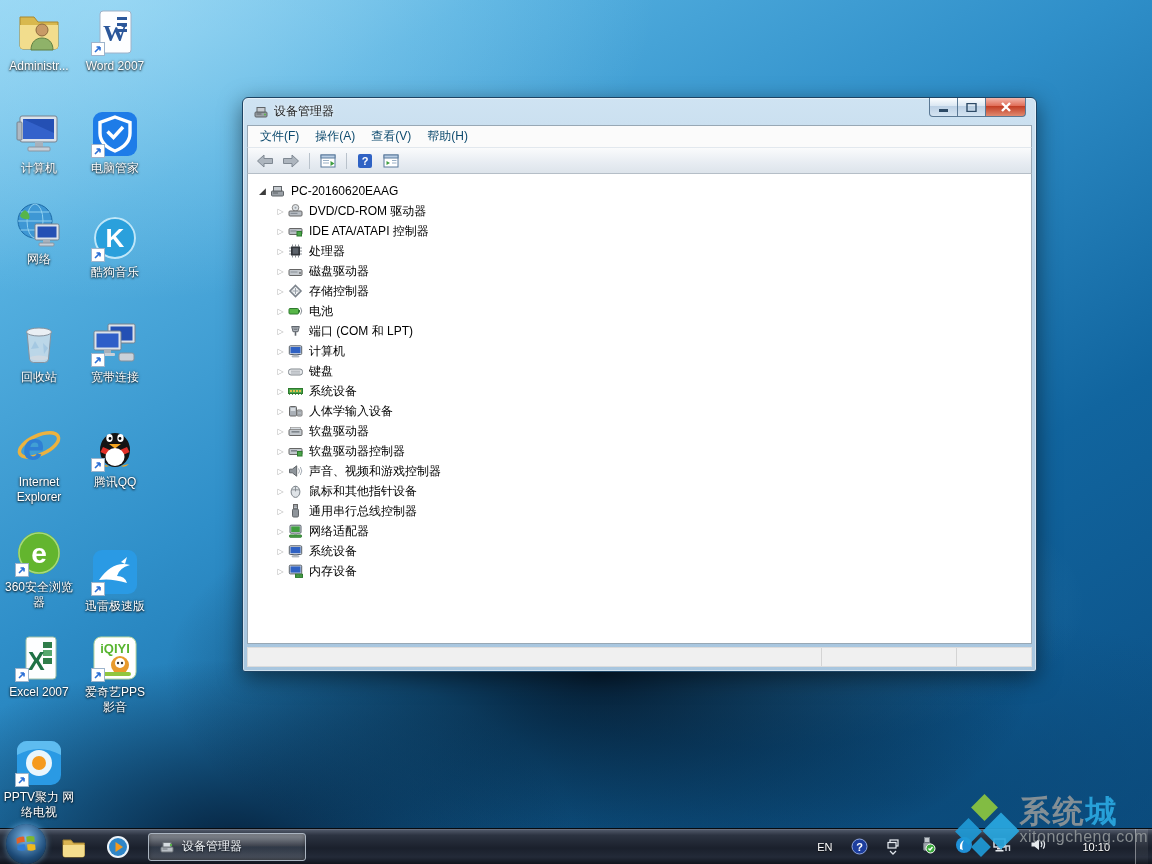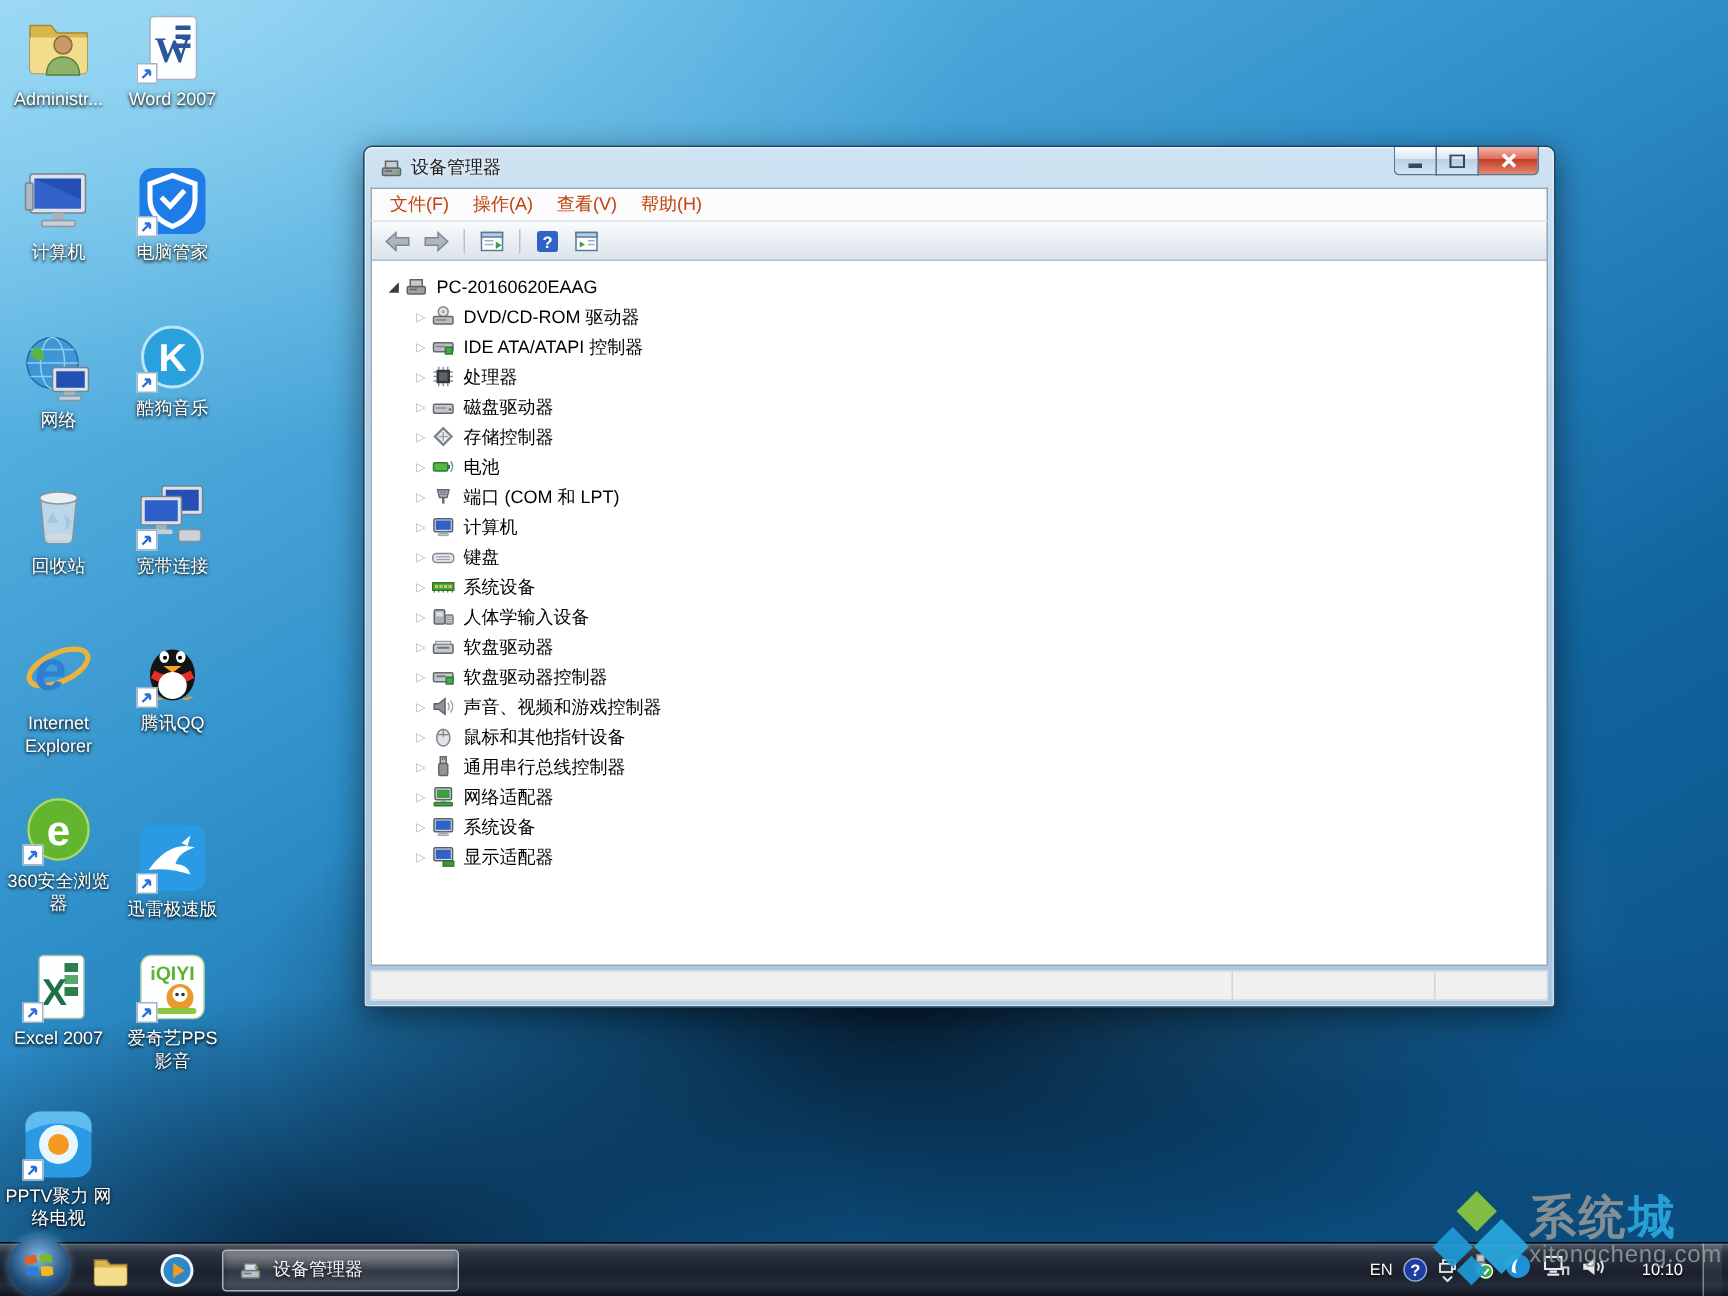--- a/index.html
+++ b/index.html
@@ -37,21 +37,21 @@
   .cb { width:29px; height:19px; border:1px solid #5a7894; border-top:none;
     background:linear-gradient(#fdfeff,#d9e6f2 45%,#bcd0e4 46%,#d4e4f2);
     display:flex; align-items:center; justify-content:center; margin-left:-1px; }
   .cb.min { border-radius:0 0 0 4px; }
   .cb.close { width:41px; border-radius:0 0 4px 0;
     background:linear-gradient(#f2b6ab,#e06b55 45%,#c23d24 46%,#e08a70); }
   .cb svg { display:block; }
 
   .menubar { height:22px; background:#f6f6f6; border:1px solid #98a8b5; border-bottom:none;
     display:flex; align-items:center; padding-left:4px; background:#fbfbfb; }
-  .mitem { font-size:12px; color:#c2410c; padding:2px 8px; }
+  .mitem { font-size:12px; color:#0c4a6e; padding:2px 8px; }
   .toolbar { height:27px; background:linear-gradient(#fafbfc,#e7ecf2 60%,#dde4eb);
     border:1px solid #98a8b5; border-bottom:1px solid #b5bec7; border-top:1px solid #e2e8ee;
     display:flex; align-items:center; padding-left:6px; gap:4px; }
   .tsep { width:1px; height:16px; background:#b9c2cb; margin:0 3px; }
   .tbtn { width:22px; height:21px; display:flex; align-items:center; justify-content:center; }
 
   .treewrap { flex:1; background:#fff; border:1px solid #98a8b5; border-top:none; overflow:hidden; padding-top:7px; }
   .trow { height:20px; display:flex; align-items:center; font-size:12px; color:#000; }
   .trow .twisty { width:13px; text-align:center; font-size:8px; color:#b3b3b3; }
   .trow.root .twisty { color:#3c3c3c; font-size:9px; }
@@ -72,21 +72,21 @@
   .orb { width:40px; height:40px; margin:-6px 6px 0 6px; border-radius:50%;
     background:radial-gradient(circle at 50% 35%, #7db9e8, #1f4d7a 62%, #0a1f33 100%);
     box-shadow:0 0 6px rgba(120,190,240,.7), 0 1px 2px rgba(0,0,0,.6);
     display:flex; align-items:center; justify-content:center; }
   .tk-ic { width:34px; height:28px; display:flex; align-items:center; justify-content:center; margin:0 5px; }
   .taskbtn { height:28px; width:158px; margin-left:8px; display:flex; align-items:center; gap:7px;
     padding:0 10px; border:1px solid #aab4c0; border-radius:3px;
     background:linear-gradient(rgba(255,255,255,.45),rgba(255,255,255,.15) 45%,rgba(110,130,150,.25) 50%,rgba(255,255,255,.18));
     box-shadow:0 0 4px rgba(0,0,0,.35) inset; }
   .taskbtn span { font-size:12px; color:#f2f6fa; text-shadow:0 1px 2px rgba(0,0,0,.7); }
-  .tray { margin-left:auto; display:flex; align-items:center; gap:7px; padding-right:4px; }
+  .tray { margin-left:auto; display:flex; align-items:center; gap:19px; padding-right:4px; }
   .tray .txt { font-size:11px; color:#fff; text-shadow:0 1px 1px rgba(0,0,0,.8); }
   .clock { font-size:11px; color:#fff; margin:0 6px 0 16px; text-shadow:0 1px 1px rgba(0,0,0,.8); }
   .showdesk { width:13px; height:36px; border-left:1px solid rgba(255,255,255,.4);
     background:linear-gradient(rgba(255,255,255,.12),rgba(255,255,255,.02)); }
 
   
   #wm { position:absolute; right:4px; bottom:2px; z-index:40; display:flex; align-items:flex-start; opacity:.92; }
   .wm-logo { position:relative; width:62px; height:66px; }
   .wm-d { position:absolute; transform:rotate(45deg); }
   .wm-text .t1 { font-size:31px; font-weight:bold; letter-spacing:2px; color:#8f9598; line-height:32px; }
@@ -151,21 +151,21 @@
         </svg>
       <span class="sc">
           <svg width="10" height="10" viewBox="0 0 10 10">
             <path d="M2 8 L7 3 M7 3 H3.5 M7 3 V6.5" stroke="#2b6fd6" stroke-width="1.6" fill="none"></path>
           </svg>
         </span>
     </div>
     <div class="lbl">电脑管家</div>
   </div>
 
-  <div class="dicon" style="left:2px;top:222px">
+  <div class="dicon" style="left:2px;top:201px">
     <div class="glyph">
       <svg width="48" height="48" viewBox="0 0 48 48">
           <circle cx="20" cy="20" r="17" fill="#3e97d4" stroke="#1d6aa6"></circle>
           <ellipse cx="20" cy="20" rx="8" ry="17" fill="none" stroke="#8fd0f0"></ellipse>
           <path d="M3 20 h34 M5.5 11 h29 M5.5 29 h29" stroke="#8fd0f0" fill="none"></path>
           <path d="M10 9 q6 4 4 9 q-6 1 -9-3 q1-4 5-6z" fill="#57b54a"></path>
           <path d="M26 25 q6-2 8 3 q-3 5 -8 3z" fill="#57b54a"></path>
           <rect x="20" y="23" width="24" height="16" rx="1.5" fill="#dbe2ea" stroke="#76828f"></rect>
           <rect x="22.5" y="25.5" width="19" height="11" fill="#2450b4"></rect>
           <rect x="28" y="39" width="7" height="3" fill="#a7b1bc"></rect>
@@ -596,21 +596,21 @@
         <span>系统设备</span>
       </div>
       <div class="trow child">
         <span class="twisty">▷</span>
         <svg class="ti" viewBox="0 0 16 16">
             <rect x="1.8" y="2.2" width="12.4" height="8.7" rx="1" fill="#d5dae0" stroke="#57606a"></rect>
             <rect x="3" y="3.4" width="10" height="6.2" fill="#2f62c4"></rect>
             <rect x="8" y="11.2" width="7" height="3.2" fill="#4ca64c" stroke="#2d7a2d"></rect>
             <path d="M9 12 v1.6 M10.5 12 v1.6 M12 12 v1.6 M13.5 12 v1.6" stroke="#2d7a2d" stroke-width=".6"></path>
           </svg>
-        <span>显示适配器</span>
+        <span>内存设备</span>
       </div>
     </div>
 
     <div class="statusbar">
       <div class="sb-pane sb1"></div>
       <div class="sb-pane sb2"></div>
       <div class="sb-pane sb3"></div>
     </div>
   </div>
 

